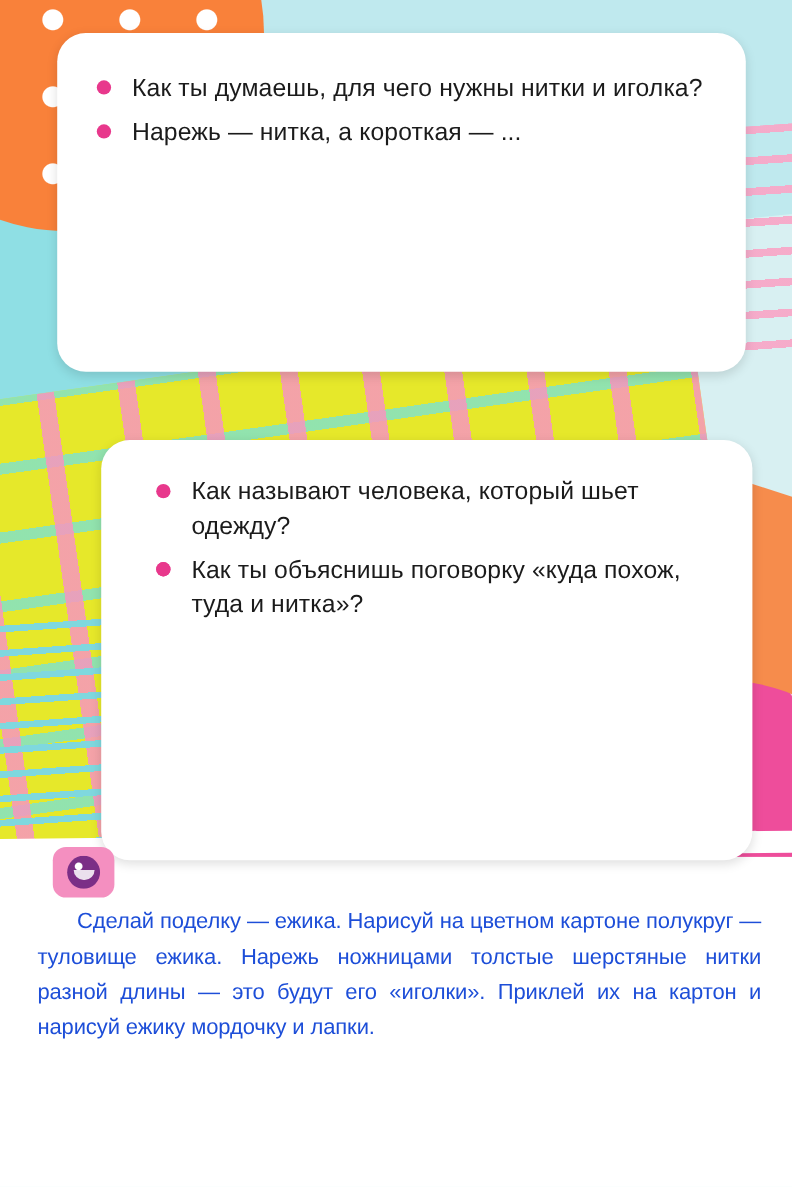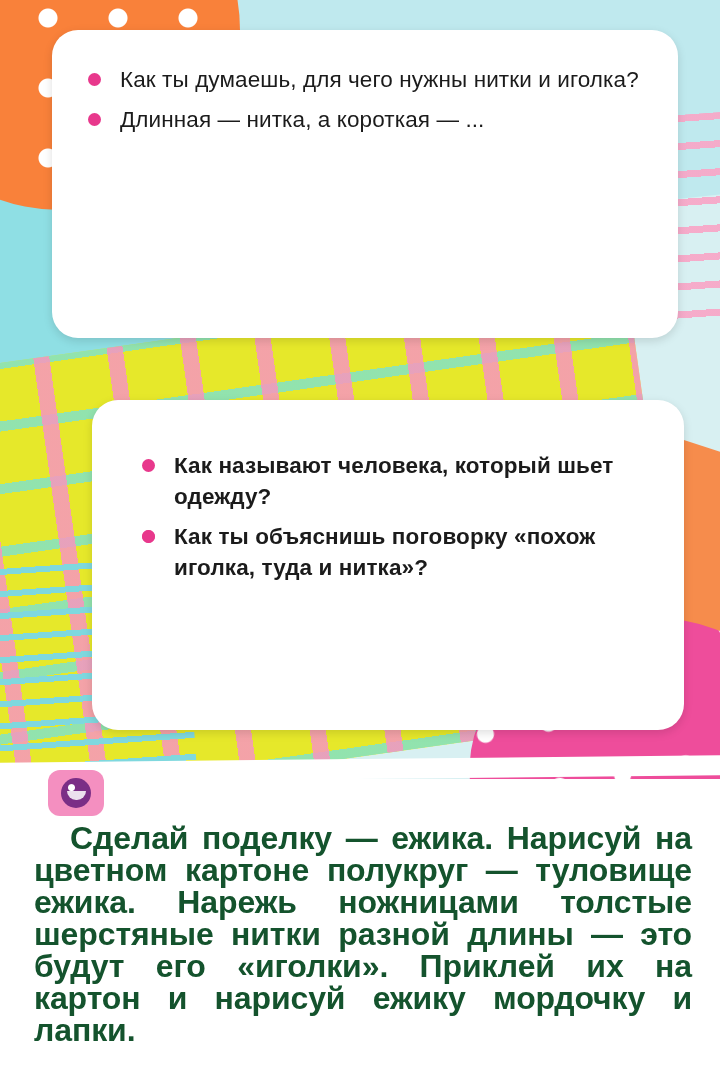--- a/index.html
+++ b/index.html
@@ -156,23 +156,22 @@
     left: 52px;
     top: 30px;
     width: 626px;
     height: 308px;
     padding: 34px 34px 20px 34px;
   }
   .card-2 {
     left: 92px;
     top: 400px;
     width: 592px;
-    height: 330px;
-    padding: 50px 34px 20px 48px;
-    font-weight: bold;
+    height: 382px;
+    padding: 31px 34px 20px 48px;
   }
 
   ul.qlist {
     list-style: none;
     margin: 0;
     padding: 0;
   }
   ul.qlist li {
     position: relative;
     padding-left: 34px;
@@ -226,24 +225,24 @@
     top: 13px;
     width: 19px;
     height: 9px;
     border-radius: 0 0 12px 12px;
     background: #ffffff;
     opacity: .85;
   }
   .task-text {
     margin: 0;
     padding-top: 22px;
-    font-size: 32px;
+    font-size: 20px;
     line-height: 32px;
-    font-weight: bold;
-    color: #14532d;
+    font-weight: normal;
+    color: #1d4ed8;
     text-indent: 36px;
     text-align: justify;
     letter-spacing: -0.1px;
   }
 </style>
 </head>
 <body>
 
 <div class="page">
 
@@ -263,37 +262,37 @@
   </div>
 
   <div class="card card-1">
     <ul class="qlist">
       <li>
         <span class="dot"></span>
         <span>Как ты думаешь, для чего нужны нитки и иголка?</span>
       </li>
       <li>
         <span class="dot"></span>
-        <span>Длинная — нитка, а короткая — ...</span>
+        <span>Нарежь — нитка, а короткая — ...</span>
       </li>
     </ul>
   </div>
 
   <div class="card card-2">
     <ul class="qlist">
       <li>
         <span class="dot"></span>
         <span>Как называют человека, который шьет одежду?</span>
       </li>
       <li>
         <span class="dot"></span>
       </li>
       <li>
         <span class="dot"></span>
-        <span>Как ты объяснишь поговорку «похож иголка, туда и нитка»?</span>
+        <span>Как ты объяснишь поговорку «куда похож, туда и нитка»?</span>
       </li>
     </ul>
   </div>
 
   <div class="task">
     <div class="task-icon">
       <span class="glyph"></span>
     </div>
     <p class="task-text">Сделай поделку — ежика. Нарисуй на цветном картоне полукруг — туловище ежика. Нарежь ножницами толстые шерстяные нитки разной длины — это будут его «иголки». Приклей их на картон и нарисуй ежику мордочку и лапки.</p>
   </div>

